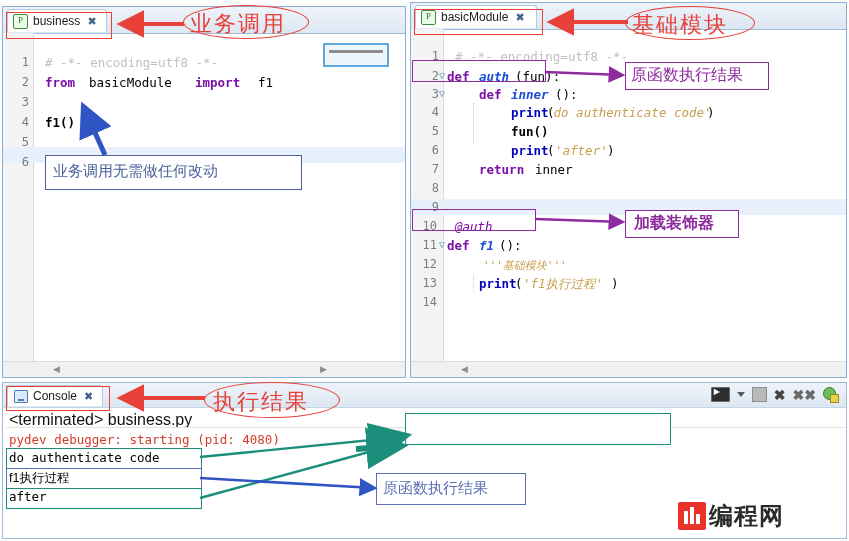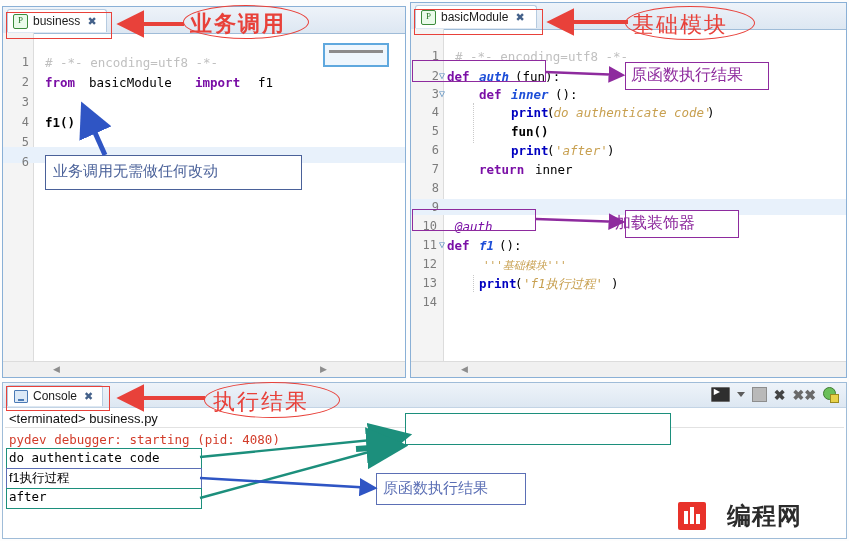--- a/index.html
+++ b/index.html
@@ -53,21 +53,21 @@
 
   
   .console{position:absolute;left:2px;top:382px;width:845px;height:157px;
     background:#ffffff;border:1px solid #9fbcd8;box-sizing:border-box;}
   .c-tabstrip{position:absolute;left:0;top:0;right:0;height:24px;background:linear-gradient(#eef3f9,#dde7f2);
     border-bottom:1px solid #c3d4e5;}
   .c-tab{position:absolute;left:4px;top:2px;height:21px;background:#fff;border:1px solid #b6cbe0;border-bottom:none;
     border-radius:3px 3px 0 0;display:flex;align-items:center;padding:0 6px;box-sizing:border-box;}
   .c-tab-ico{width:12px;height:11px;border:1px solid #4b7ab5;background:#dce9f7;margin-right:5px;border-radius:1px;}
   .c-tab-ico:after{content:"";display:block;width:6px;height:2px;background:#4b7ab5;margin:8px auto 0;}
-  .term{position:absolute;left:6px;top:28px;font-size:13px;color:#101010;}
+  .term{position:absolute;left:6px;top:28px;font-size:16px;color:#101010;}
   .sep{position:absolute;left:2px;right:2px;top:44px;height:1px;background:#e2e2e2;}
   .out{position:absolute;font-family:"DejaVu Sans Mono",monospace;font-size:12.5px;white-space:pre;}
   .out-red{color:#d23c2a;}
   .out-blk{color:#000;}
 
   
   .tb{position:absolute;display:flex;align-items:center;gap:7px;}
   .tb-term{width:17px;height:13px;background:#2e2e2e;border:1px solid #6b6b6b;position:relative;border-radius:1px;}
   .tb-term:after{content:"\25B6";position:absolute;left:2px;top:-1px;color:#fff;font-size:8px;}
   .tb-caret{width:0;height:0;border-left:4px solid transparent;border-right:4px solid transparent;border-top:5px solid #5c5c5c;}
@@ -88,21 +88,21 @@
   .box-navy{border:1.3px solid #4a6199;}
   .lbl{position:absolute;white-space:nowrap;font-family:"Liberation Serif","DejaVu Serif",serif;}
   .lbl-red{color:#e8413a;font-size:22px;letter-spacing:2px;}
   .lbl-purple{color:#8e2b9e;font-size:16px;}
   .lbl-teal{color:#1c8f7c;font-size:15px;}
   .lbl-blue{color:#5b6fb5;font-size:15px;}
   .lbl-navy{color:#4a6199;font-size:15px;}
   .ellipse{position:absolute;border:1.6px solid #e8413a;border-radius:50%;}
 
   
-  .wm{position:absolute;display:flex;align-items:center;gap:21px;}
+  .wm{position:absolute;display:flex;align-items:center;gap:3px;}
   .wm-mark{width:28px;height:28px;background:#e8322a;position:relative;border-radius:2px;}
   .wm-mark span{position:absolute;background:#fff;width:4px;bottom:6px;}
   .wm-text{font-size:24px;font-weight:bold;color:#2b2b2b;font-family:"DejaVu Sans",sans-serif;letter-spacing:1px;}
   svg.overlay{position:absolute;left:0;top:0;width:849px;height:541px;pointer-events:none;}
 </style>
 </head>
 <body>
 
 <div class="root">
 
@@ -259,33 +259,33 @@
   <div class="ann box-purple" style="left:412px;top:60px;width:132px;height:20px;"></div>
   <div class="ann box-purple" style="left:412px;top:209px;width:122px;height:20px;"></div>
 
   <div class="ann box-navy" style="left:45px;top:155px;width:255px;height:33px;background:#fff;"></div>
   <div class="lbl lbl-navy" style="left:53px;top:162px;">业务调用无需做任何改动</div>
 
   <div class="ann box-purple" style="left:625px;top:62px;width:142px;height:26px;background:#fff;"></div>
   <div class="lbl lbl-purple" style="left:631px;top:65px;">原函数执行结果</div>
 
   <div class="ann box-purple" style="left:625px;top:210px;width:112px;height:26px;background:#fff;"></div>
-  <div class="lbl lbl-purple" style="left:615px;top:213px;">加载装饰器</div>
+  <div class="lbl lbl-purple" style="left:634px;top:213px;font-weight:bold;">加载装饰器</div>
 
   <div class="ann box-teal" style="left:6px;top:448px;width:194px;height:19px;"></div>
   <div class="ann box-blue" style="left:6px;top:468px;width:194px;height:19px;"></div>
   <div class="ann box-teal" style="left:6px;top:488px;width:194px;height:19px;"></div>
 
   <div class="ann box-teal" style="left:405px;top:413px;width:264px;height:30px;background:#fff;"></div>
 
   <div class="ann box-blue" style="left:376px;top:473px;width:148px;height:30px;background:#fff;"></div>
   <div class="lbl lbl-blue" style="left:383px;top:479px;">原函数执行结果</div>
 
   <div class="ellipse" style="left:183px;top:5px;width:124px;height:32px;"></div>
-  <div class="lbl lbl-red" style="left:190px;top:9px;font-weight:bold;">业务调用</div>
+  <div class="lbl lbl-red" style="left:190px;top:9px;">业务调用</div>
 
   <div class="ellipse" style="left:625px;top:6px;width:128px;height:32px;"></div>
   <div class="lbl lbl-red" style="left:632px;top:10px;">基础模块</div>
 
   <div class="ellipse" style="left:204px;top:382px;width:134px;height:34px;"></div>
   <div class="lbl lbl-red" style="left:213px;top:387px;">执行结果</div>
 
   <svg class="overlay">
     <defs>
       <marker id="ar-red" markerWidth="7" markerHeight="7" refX="5.6" refY="3.5" orient="auto">

